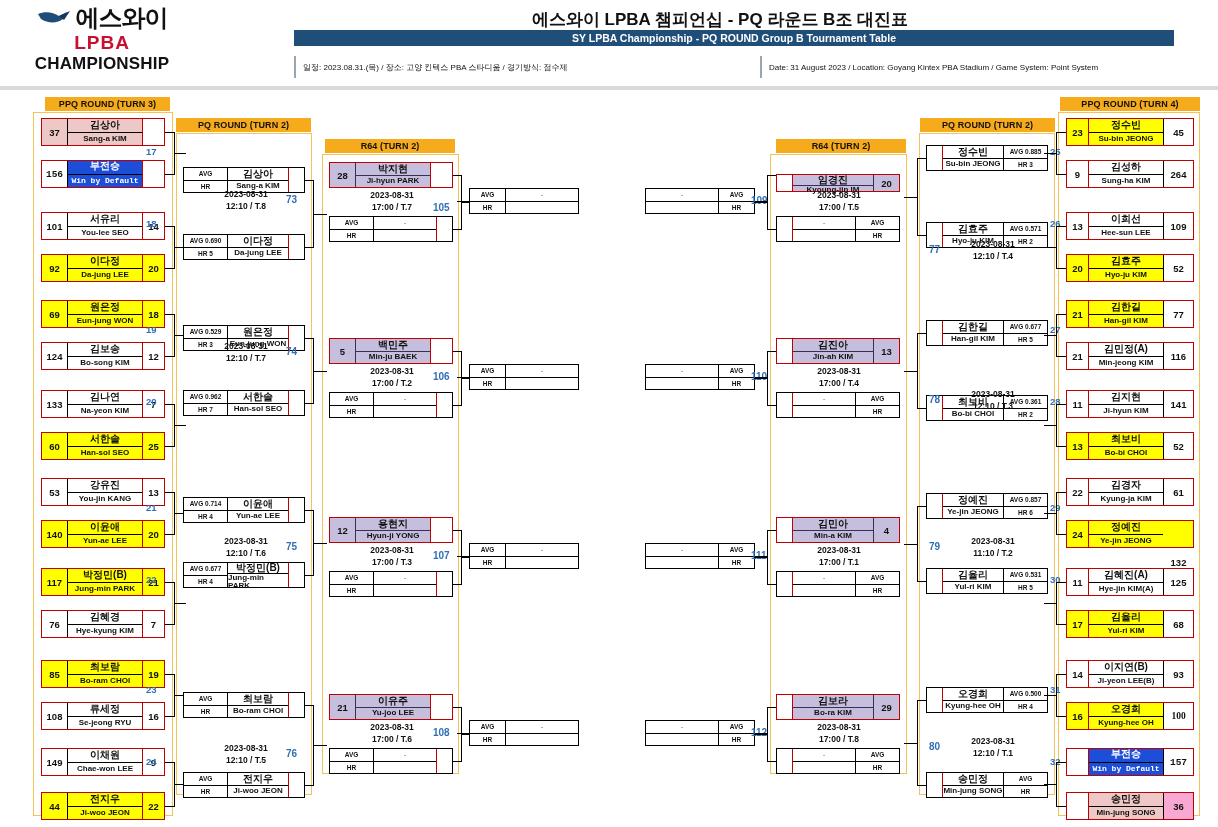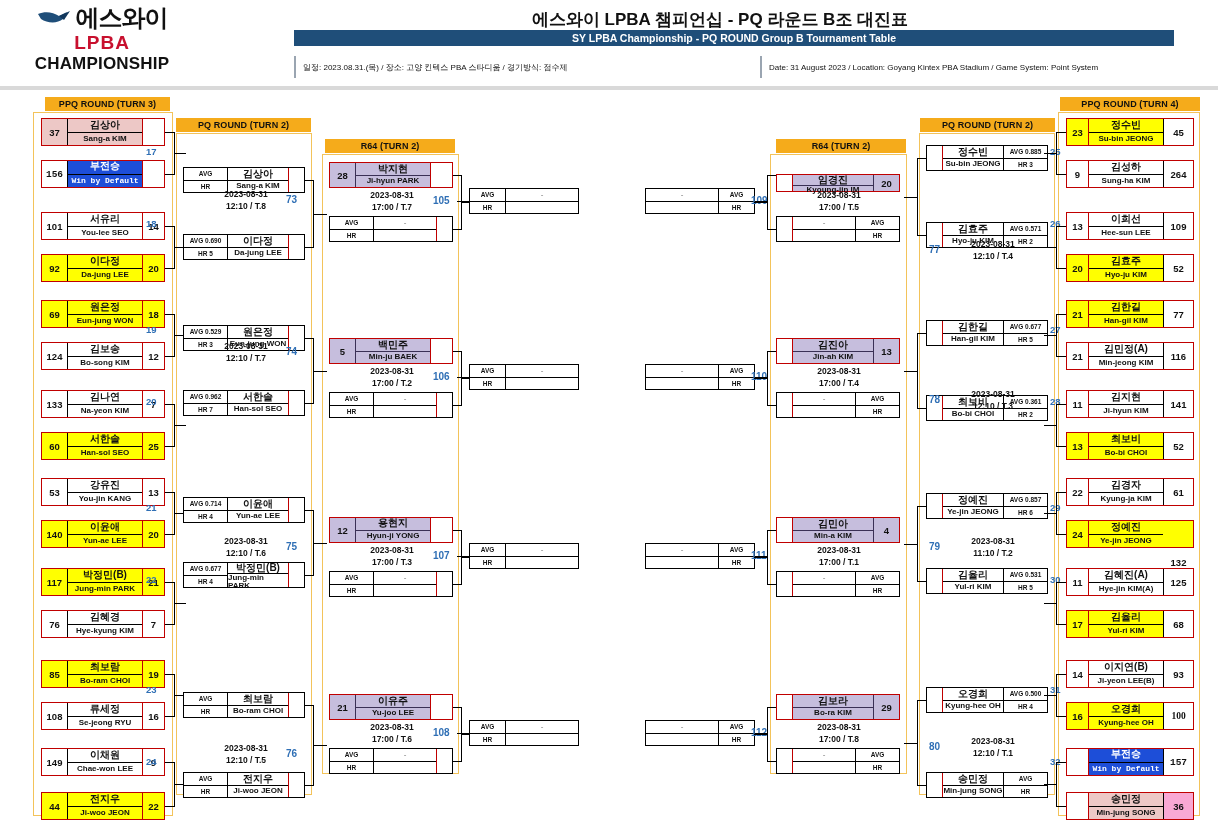--- a/index.html
+++ b/index.html
@@ -436,21 +436,21 @@
       <div class="namecol">
         <div class="nm-ko" style="border-bottom:1.2px solid #3a3055;">박지현</div>
         <div class="nm-en">Ji-hyun PARK</div>
       </div>
       <div class="scorecol" style="background:#fff;"></div>
     </div>
     <div class="minfo" style="left:347px;top:189px;width:90px;">
       <div>2023-08-31</div>
       <div>17:00 / T.7</div>
     </div>
-    <div class="mnum big" style="left:433px;top:195px;text-align:center;">105</div>
+    <div class="mnum big" style="left:433px;top:202px;text-align:center;">105</div>
     <div class="emptybox" style="left:329px;top:216px;width:124px;height:26px;">
       <div class="lbl">
         <div class="lr top">AVG</div>
         <div class="lr">HR</div>
       </div>
       <div class="val">
         <div class="v1">-</div>
         <div class="v2"></div>
       </div>
       <div class="scorecol" style="border-left:1.3px solid #c00000;width:16px;flex:0 0 16px;background:#fff;"></div>
@@ -483,21 +483,21 @@
       </div>
       <div class="scorecol" style="border-left:1.3px solid #c00000;width:16px;flex:0 0 16px;background:#fff;"></div>
     </div>
     <div class="ln" style="left:453px;top:351px;width:9px;height:1.3px;"></div>
     <div class="ln" style="left:453px;top:405px;width:9px;height:1.3px;"></div>
     <div class="ln" style="left:461px;top:351px;width:1.3px;height:54px;"></div>
     <div class="ln" style="left:461px;top:378px;width:14px;height:1.3px;"></div>
     <div class="card redline bg-purple" style="left:329px;top:517px;width:124px;height:26px;">
       <div class="seedcol" style="border-right:1.3px solid #3a3055;">12</div>
       <div class="namecol">
-        <div class="nm-ko" style="border-bottom:1.2px solid #3a3055;font-family:Liberation Mono, monospace;">용현지</div>
+        <div class="nm-ko" style="border-bottom:1.2px solid #3a3055;">용현지</div>
         <div class="nm-en">Hyun-ji YONG</div>
       </div>
       <div class="scorecol" style="background:#fff;"></div>
     </div>
     <div class="minfo" style="left:347px;top:544px;width:90px;">
       <div>2023-08-31</div>
       <div>17:00 / T.3</div>
     </div>
     <div class="mnum big" style="left:433px;top:550px;">107</div>
     <div class="emptybox" style="left:329px;top:571px;width:124px;height:26px;">

